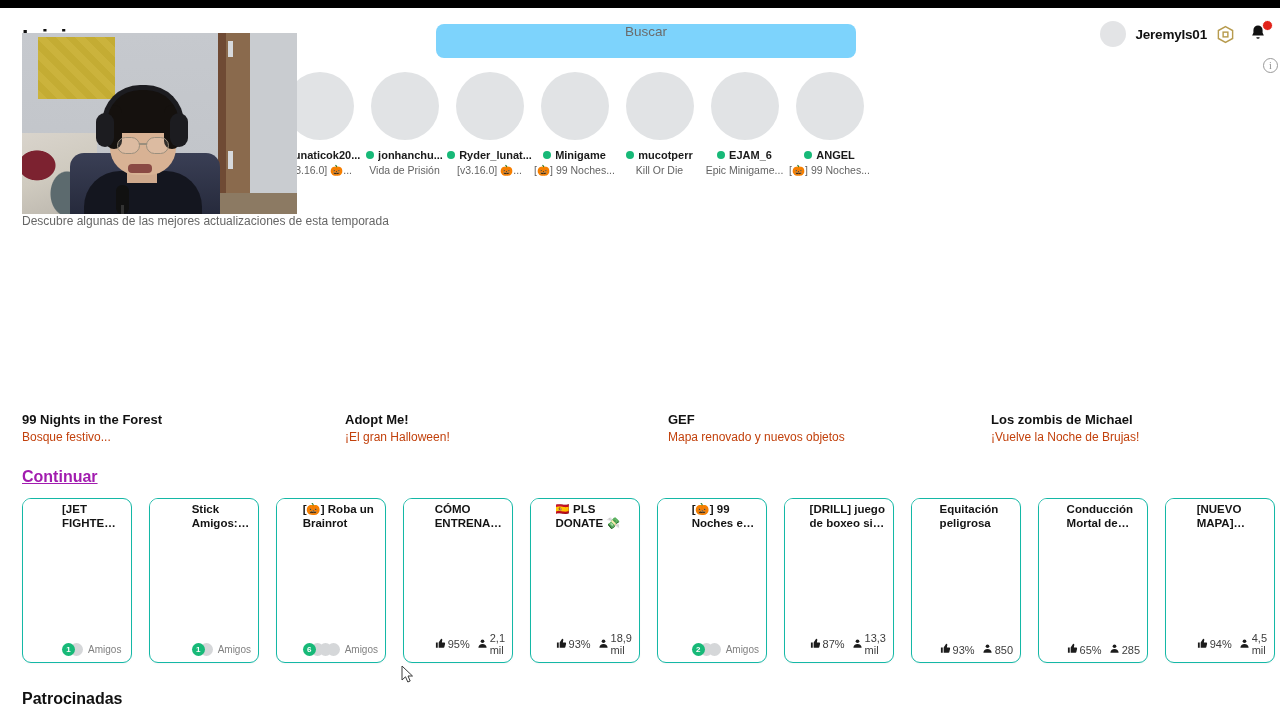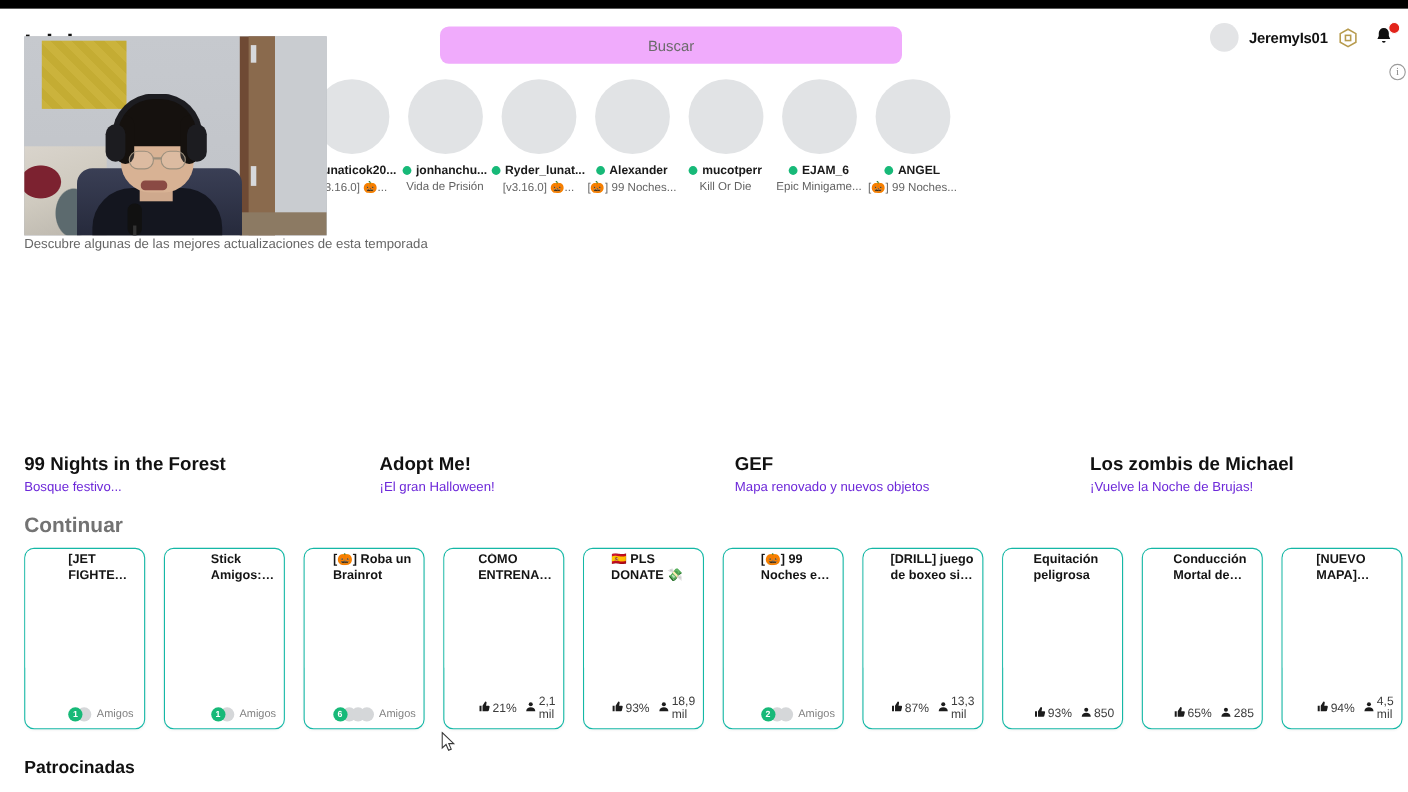--- a/index.html
+++ b/index.html
@@ -25,23 +25,23 @@
   }
   .page-title {
     position: absolute; left: 22px; top: 18px;
     font-size: 23px; font-weight: 700; letter-spacing: -0.3px; color: #111;
   }
   .page-sub {
     position: absolute; left: 22px; top: 50px;
     font-size: 13px; color: #5a5a5a;
   }
   .search-box {
-    position: absolute; left: 400px; top: 16px; width: 420px; height: 34px;
-    border-radius: 8px; background: #f0abfc;
-    display: flex; align-items: center; justify-content: center;
+    position: absolute; left: 436px; top: 16px; width: 420px; height: 34px;
+    border-radius: 8px; background: #7dd3fc;
+    display: flex; justify-content: center;
   }
   .search-text { font-size: 13.5px; color: #6b6b6b; }
 
   .user-area {
     position: absolute; right: 10px; top: 13px;
     display: flex; align-items: center; gap: 9px;
   }
   .avatar-sm {
     width: 26px; height: 26px; border-radius: 50%;
     background: #e3e4e6;
@@ -106,33 +106,33 @@
   }
   .feature-row {
     position: absolute; top: 40px; left: 22px; width: 1250px;
     display: flex; gap: 18px;
   }
   .feature-card { width: 305px; }
   .feature-thumb {
     width: 305px; height: 172px; border-radius: 10px; background: #ffffff;
   }
   .feature-name {
-    margin-top: 8px; font-size: 17px; font-weight: 700; color: #111;
+    margin-top: 8px; font-size: 13px; font-weight: 700; color: #111;
     white-space: nowrap; overflow: hidden; text-overflow: ellipsis;
   }
   .feature-desc {
-    margin-top: 3px; font-size: 12px; color: #6d28d9;
+    margin-top: 3px; font-size: 12px; color: #c2410c;
     white-space: nowrap; overflow: hidden; text-overflow: ellipsis;
   }
 
   
   .cont-section { position: absolute; top: 468px; left: 0; width: 1280px; }
   .sec-title {
     position: absolute; left: 22px; top: 0;
-    font-size: 19px; font-weight: 700; color: #737373;
+    font-size: 16px; font-weight: 700; color: #a21caf; text-decoration: underline;
   }
   .cont-row {
     position: absolute; top: 30px; left: 22px;
     display: flex; gap: 17px;
   }
   .game-card {
     width: 110px; flex: 0 0 110px; height: 165px;
     background: #ffffff;
     border: 1px solid #14b8a6;
     border-radius: 9px;
@@ -302,21 +302,21 @@
       <div class="friend-name-row">
           <span class="pres-dot"></span>
         <span class="friend-name">Ryder_lunat...</span>
         </div>
       <div class="friend-game">[v3.16.0] 🎃...</div>
     </div>
     <div class="friend">
       <div class="friend-av"></div>
       <div class="friend-name-row">
           <span class="pres-dot"></span>
-        <span class="friend-name">Alexander</span>
+        <span class="friend-name">Minigame</span>
         </div>
       <div class="friend-game">[🎃] 99 Noches...</div>
     </div>
     <div class="friend">
       <div class="friend-av"></div>
       <div class="friend-name-row">
           <span class="pres-dot"></span>
         <span class="friend-name">mucotperr</span>
         </div>
       <div class="friend-game">Kill Or Die</div>
@@ -424,21 +424,21 @@
         <div class="card-thumb"></div>
         <div class="card-body">
           <div class="card-title">CÓMO ENTRENAR A TU DRAGÓN</div>
           <div class="card-stats">
             <span class="stat">
               <span>
                 <svg width="11" height="11" viewBox="0 0 24 24">
                     <path d="M2 10h4v11H2zM8 10l5-8a2 2 0 0 1 3 2l-1 6h5a2 2 0 0 1 2 2.4l-1.6 7A2 2 0 0 1 18.4 21H8z" fill="#1c1c1c"></path>
                   </svg>
               </span>
-              <span>21%</span>
+              <span>95%</span>
             </span>
             <span class="stat">
               <span>
                 <svg width="11" height="11" viewBox="0 0 24 24">
                     <circle cx="12" cy="7" r="4" fill="#1c1c1c"></circle>
                     <path d="M3 21c0-5 4-8 9-8s9 3 9 8z" fill="#1c1c1c"></path>
                   </svg>
               </span>
               <span>2,1 mil</span>
             </span>

